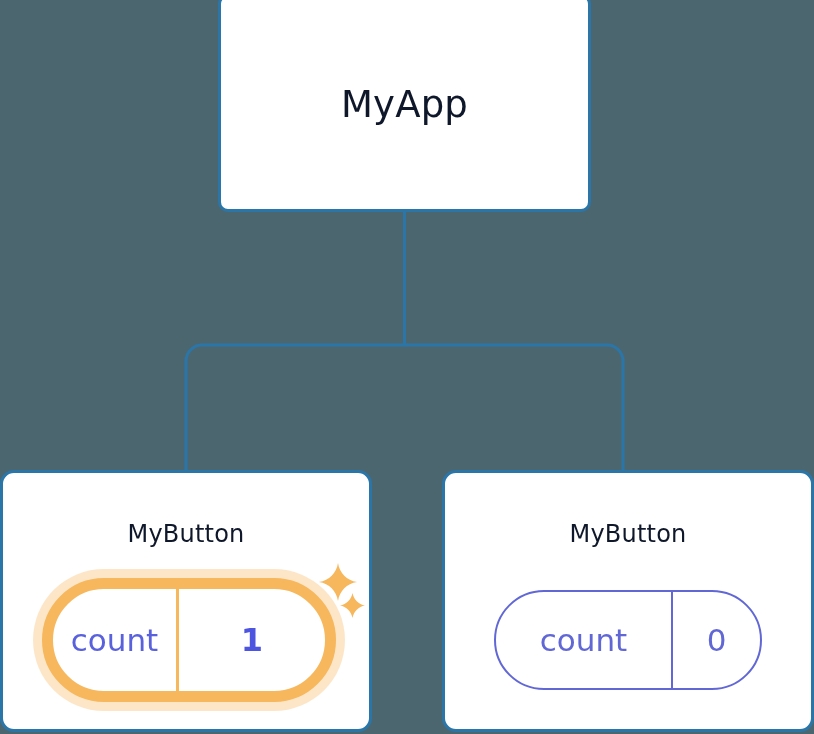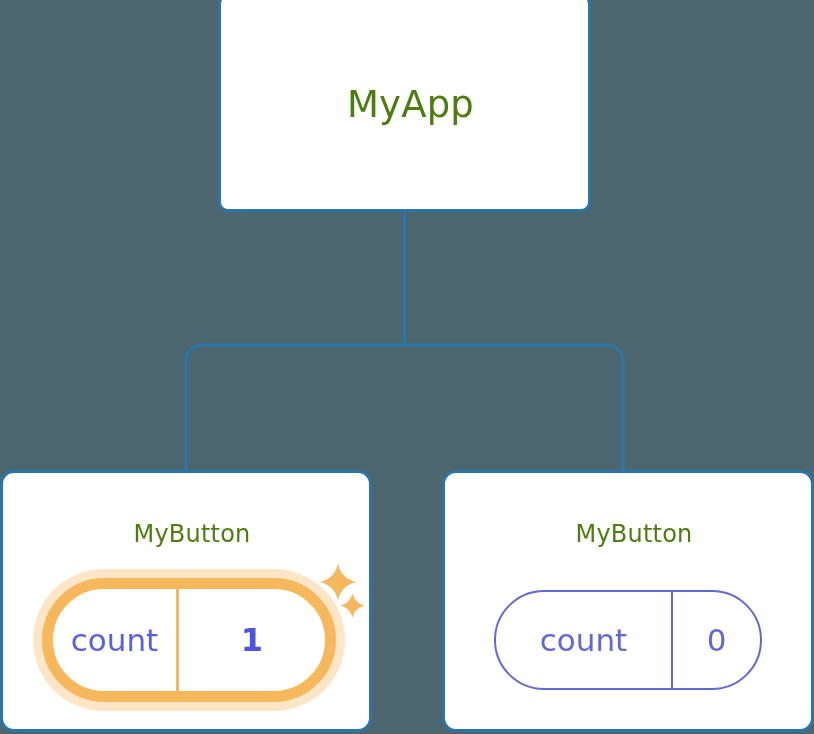--- a/index.html
+++ b/index.html
@@ -52,24 +52,24 @@
   #card-btn-right {
     left: 442px;
     top: 470px;
     width: 372px;
     height: 262px;
     border-radius: 14px;
   }
 
   .card-title {
     position: absolute;
-    left: 6px;
+    left: 0;
     width: 100%;
     text-align: center;
-    color: #4d7c0f;
+    color: #0f172a;
     font-weight: 400;
     letter-spacing: 0.2px;
     white-space: nowrap;
   }
   #card-myapp .card-title {
     top: 86px;
     font-size: 37px;
   }
   #card-btn-left .card-title,
   #card-btn-right .card-title {

